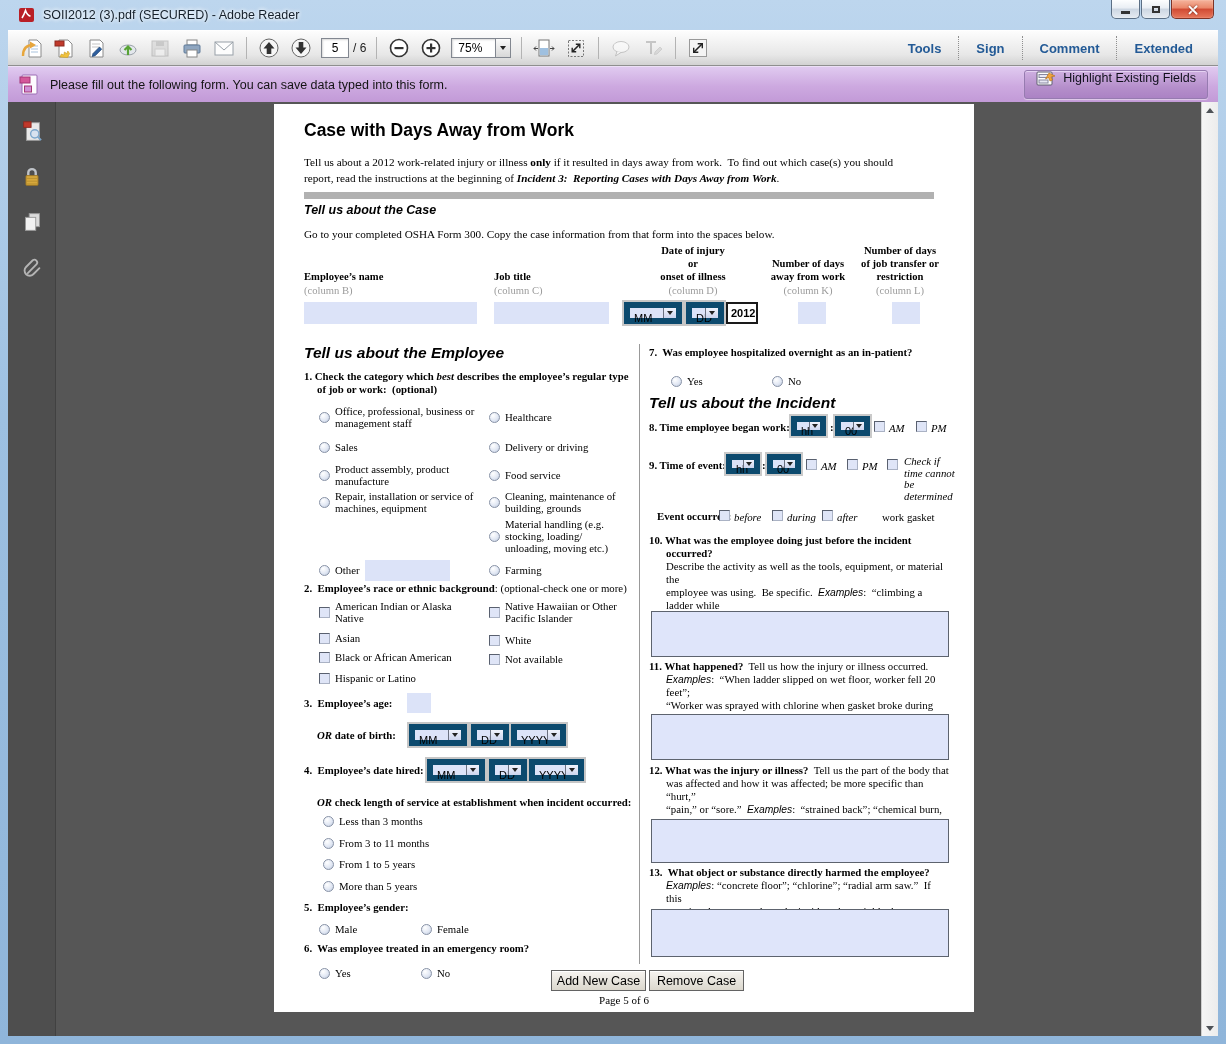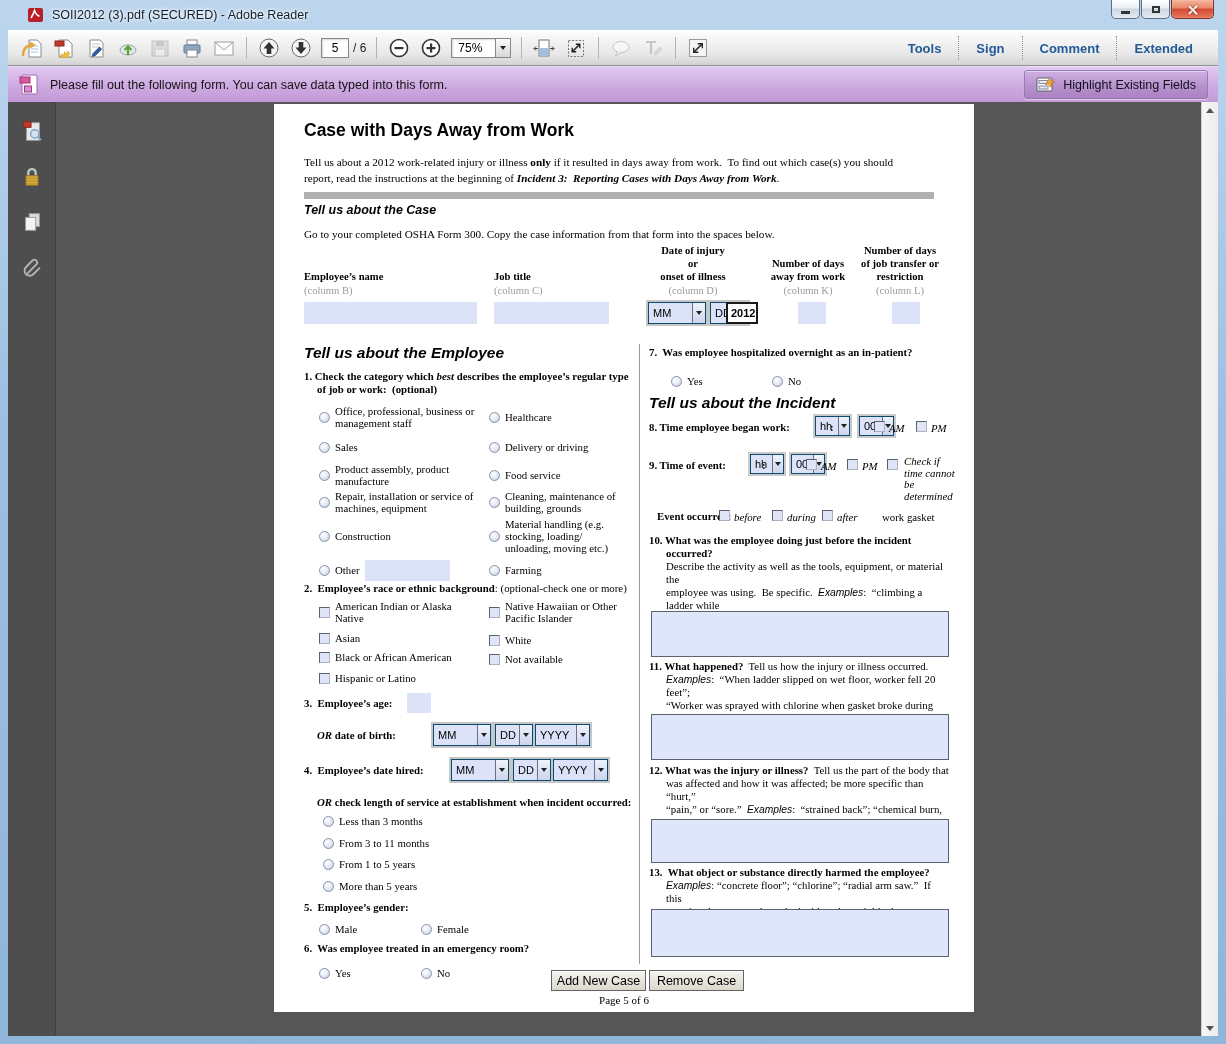--- a/index.html
+++ b/index.html
@@ -3,21 +3,21 @@
 <meta charset="utf-8">
 <style>
   * { margin:0; padding:0; box-sizing:border-box; }
   html,body { width:1226px; height:1044px; overflow:hidden; }
   body { font-family:"Liberation Sans", sans-serif; background:#88a4c4; }
 
   .window { position:relative; width:1226px; height:1044px;
     background:linear-gradient(#bdd6ee,#9dc0e1 40%,#8fb5da); }
 
   
-  .titlebar { position:absolute; left:0; top:0; width:100%; height:30px; display:flex; align-items:center; padding-left:27px; }
+  .titlebar { position:absolute; left:0; top:0; width:100%; height:30px; display:flex; align-items:center; padding-left:18px; }
   .apptitle { font-size:12.5px; color:#15202b; margin-left:8px; text-shadow:0 0 4px #fff,0 0 4px #fff; }
   .winbtns { position:absolute; top:0; right:12px; display:flex; }
   .wbtn { width:29px; height:19px; border:1px solid #5b6f85; border-top:none; border-radius:0 0 5px 5px;
     background:linear-gradient(#fdfeff,#e9eef4 45%,#ccd6e2 50%,#e6ebf1); display:flex; align-items:center; justify-content:center; margin-left:1px; box-shadow:inset 0 0 1px #fff; }
   .wbtn.close { width:43px; background:linear-gradient(#f5b49c,#ea8669 45%,#d04a33 50%,#e8775b); border-color:#7e3326; }
   .minbar { width:9px; height:3px; background:#333; margin-top:6px; }
   .restsq { width:8px; height:7px; border:2px solid #333; background:transparent; }
   .xg { position:relative; width:11px; height:11px; }
   .xg::before,.xg::after { content:""; position:absolute; left:4.5px; top:0; width:2.4px; height:12px; background:#fff; border-radius:1px; box-shadow:0 0 2px #6e1d10; }
   .xg::before { transform:rotate(45deg);} .xg::after { transform:rotate(-45deg);}
@@ -40,21 +40,21 @@
   .zoombox { display:flex; height:20px; margin:0 4px; }
   .zoominput { width:44px; height:20px; border:1px solid #828790; border-right:none; background:#fff; font:12px "Liberation Sans",sans-serif; text-align:left; padding-left:6px; box-shadow:inset 1px 1px 2px #d7d7d7; }
   .zarrow { width:16px; height:20px; border:1px solid #828790; background:linear-gradient(#fafafa,#d8d8d8); display:flex; align-items:center; justify-content:center; }
   .tri { width:0; height:0; border-left:3.5px solid transparent; border-right:3.5px solid transparent; border-top:4.5px solid #222; }
   .tlinks { margin-left:auto; display:flex; align-items:center; height:100%; }
   .tlink { font-size:13px; font-weight:bold; color:#235a96; padding:0 17px; }
   .dotsep { width:1px; height:24px; border-left:1px dotted #8f8f8f; }
 
   .notifbar { height:36px; background:linear-gradient(#e0caf0,#cda9e0 55%,#c29ad7); border-top:1px solid #ece0f6; display:flex; align-items:center; padding:0 10px; }
   .notifmsg { font-size:12.5px; color:#141414; margin-left:10px; }
-  .hlbtn { margin-left:auto; height:29px; display:flex; align-items:center; gap:7px; padding:0 11px; background:linear-gradient(#cfb0e1,#b58fcb 60%,#ab82c4); border:1px solid #967bb0; border-radius:3px; box-shadow:inset 0 1px 0 #e5d2f2, 0 1px 1px rgba(255,255,255,.5); font-size:12.5px; color:#10101c; }
+  .hlbtn { margin-left:auto; height:29px; display:flex; align-items:flex-start; gap:7px; padding:0 11px; background:linear-gradient(#cfb0e1,#b58fcb 60%,#ab82c4); border:1px solid #967bb0; border-radius:3px; box-shadow:inset 0 1px 0 #e5d2f2, 0 1px 1px rgba(255,255,255,.5); font-size:12.5px; color:#10101c; }
 
   
   .main { flex:1; display:flex; background:#565656; overflow:hidden; }
   .sidebar { width:48px; background:#4e4e4e; border-right:1px solid #414141; display:flex; flex-direction:column; align-items:center; padding-top:16px; gap:17px; }
   .sbtn { width:30px; height:28px; display:flex; align-items:center; justify-content:center; }
   .docarea { flex:1; position:relative; overflow:hidden; }
   .vscroll { width:17px; background:linear-gradient(90deg,#f6f6f6,#ececec); border-left:1px solid #cfcfcf; display:flex; flex-direction:column; justify-content:space-between; align-items:center; }
   .sarr { width:15px; height:16px; display:flex; align-items:center; justify-content:center; }
   .tri-up { width:0;height:0;border-left:4px solid transparent;border-right:4px solid transparent;border-bottom:5px solid #4e5257; }
   .tri-dn { width:0;height:0;border-left:4px solid transparent;border-right:4px solid transparent;border-top:5px solid #4e5257; }
@@ -69,21 +69,21 @@
   .caseHead { left:30px; top:99px; font:bold italic 12.5px "Liberation Sans",sans-serif; }
   .caseInstr { left:30px; top:124px; font:11.2px "Liberation Serif",serif; }
 
   .colHead { font:bold 10.6px/13px "Liberation Serif",serif; white-space:pre-line; }
   .colSub  { font:10.6px "Liberation Serif",serif; color:#9b9b9b; }
   .ctr { text-align:center; }
 
   .fld { background:#dce3f8; position:absolute; }
   .ta { position:absolute; background:#dfe5fa; border:1px solid #5d636e; }
 
-  .combo { position:absolute; height:22px; background:#dce3f8; border:1px solid #0c4a6e; box-shadow:0 0 0 2px #c6c6c6, 1px 1px 1px rgba(0,0,0,.25);margin-left:24px; }
+  .combo { position:absolute; height:22px; background:#dce3f8; border:6px solid #0c4a6e; box-shadow:0 0 0 2px #c6c6c6, 1px 1px 1px rgba(0,0,0,.25); }
   .combo.sm { height:20px; box-shadow:0 0 0 2px #cacaca; }
   .cv { display:block; font:11px "Liberation Sans",sans-serif; color:#000; padding:4px 0 0 4px; }
   .combo.sm .cv { padding-top:3px; }
   .ca { position:absolute; right:0; top:0; bottom:0; width:13px; border-left:1px solid #6a7080; background:linear-gradient(#f0f3fc,#ccd4ee); display:flex; align-items:center; justify-content:center; }
   .yearbox { position:absolute; background:#fff; border:2px solid #1a1a1a; font:bold 11px "Liberation Sans",sans-serif; padding:3px 0 0 3px; }
 
   .lcol { position:absolute; left:30px; top:240px; width:334px; height:650px; }
   .rcol { position:absolute; left:375px; top:240px; width:308px; height:650px; }
   .divider { position:absolute; left:365px; top:240px; width:1px; height:620px; background:#999; }
 
@@ -404,24 +404,20 @@
             <div class="cell cellL" style="top:145px;height:26px">
                 <span class="radio"></span>
                 <span class="lbl">Repair, installation or service of
 machines, equipment</span>
               </div>
             <div class="cell cellR" style="top:145px;height:26px">
                 <span class="radio"></span>
                 <span class="lbl">Cleaning, maintenance of
 building, grounds</span>
               </div>
-            <div class="cell cellL" style="top:173px;height:38px">
-                <span class="radio"></span>
-                <span class="lbl">Construction</span>
-              </div>
             <div class="cell cellR" style="top:173px;height:38px">
                 <span class="radio"></span>
                 <span class="lbl">Material handling (e.g.
 stocking, loading/
 unloading, moving etc.)</span>
               </div>
             <div class="cell cellL" style="top:215px;height:22px">
                 <span class="radio"></span>
                 <span class="lbl">Other</span>
                 <span class="fld" style="position:static;width:85px;height:21px"></span>

